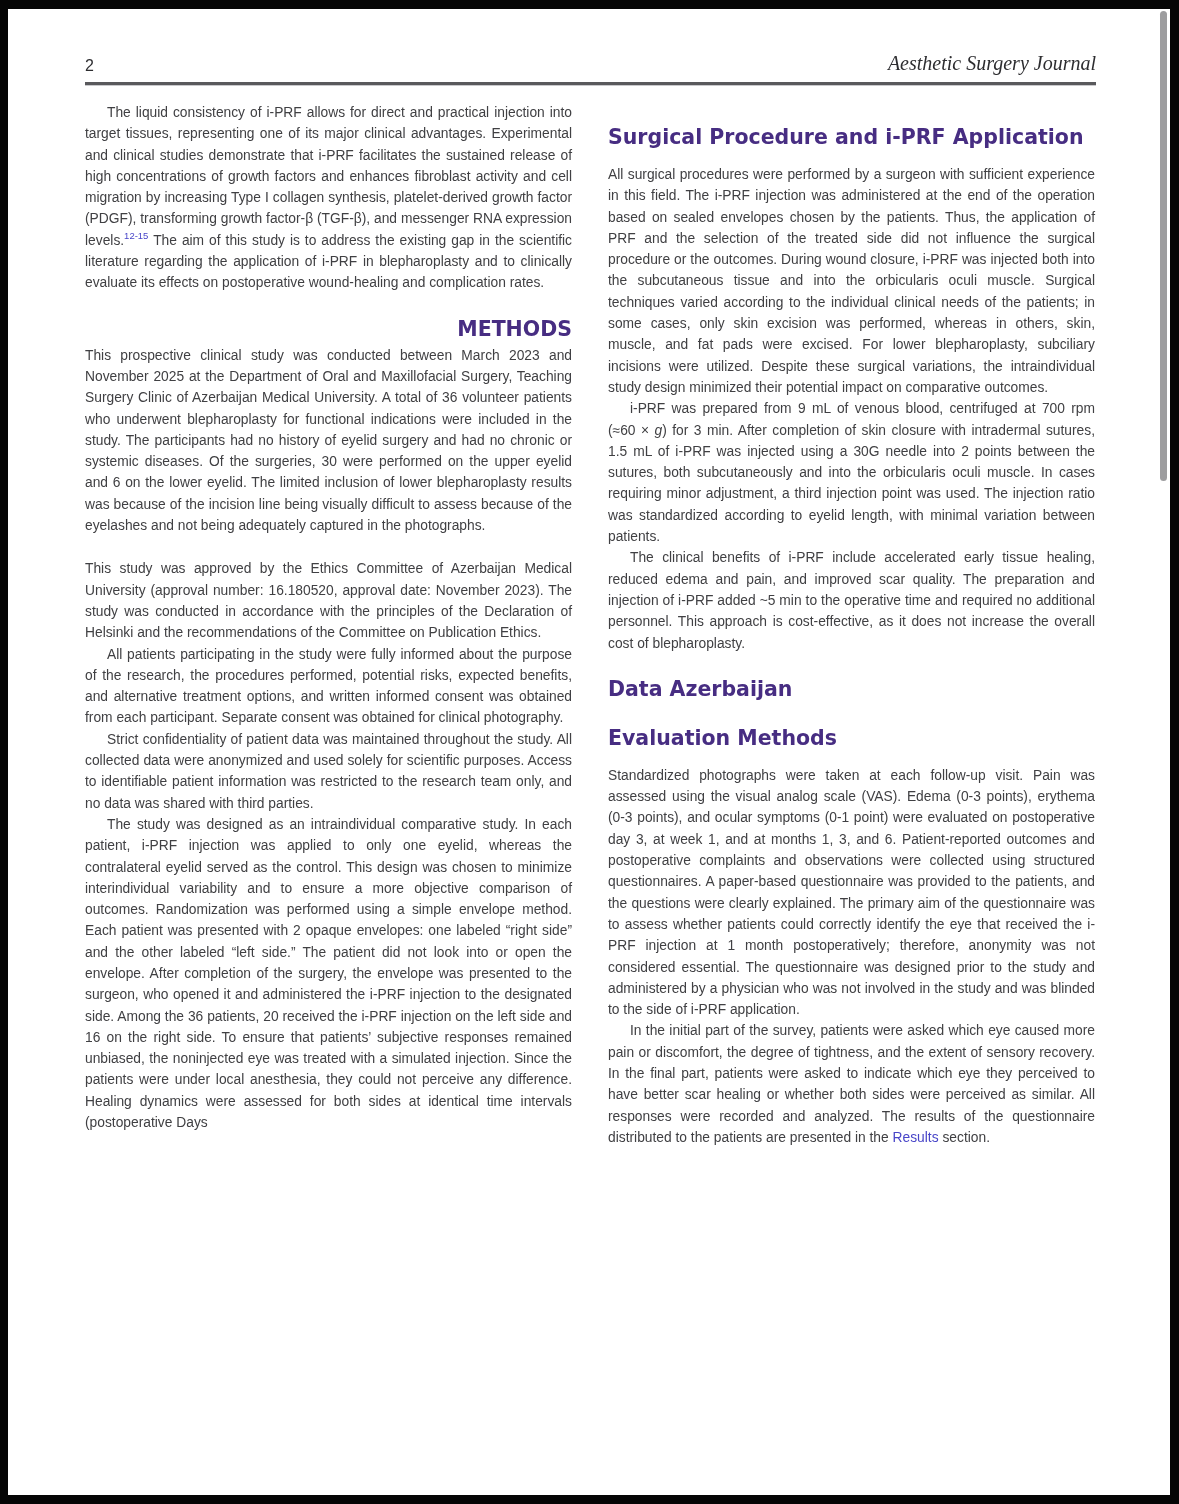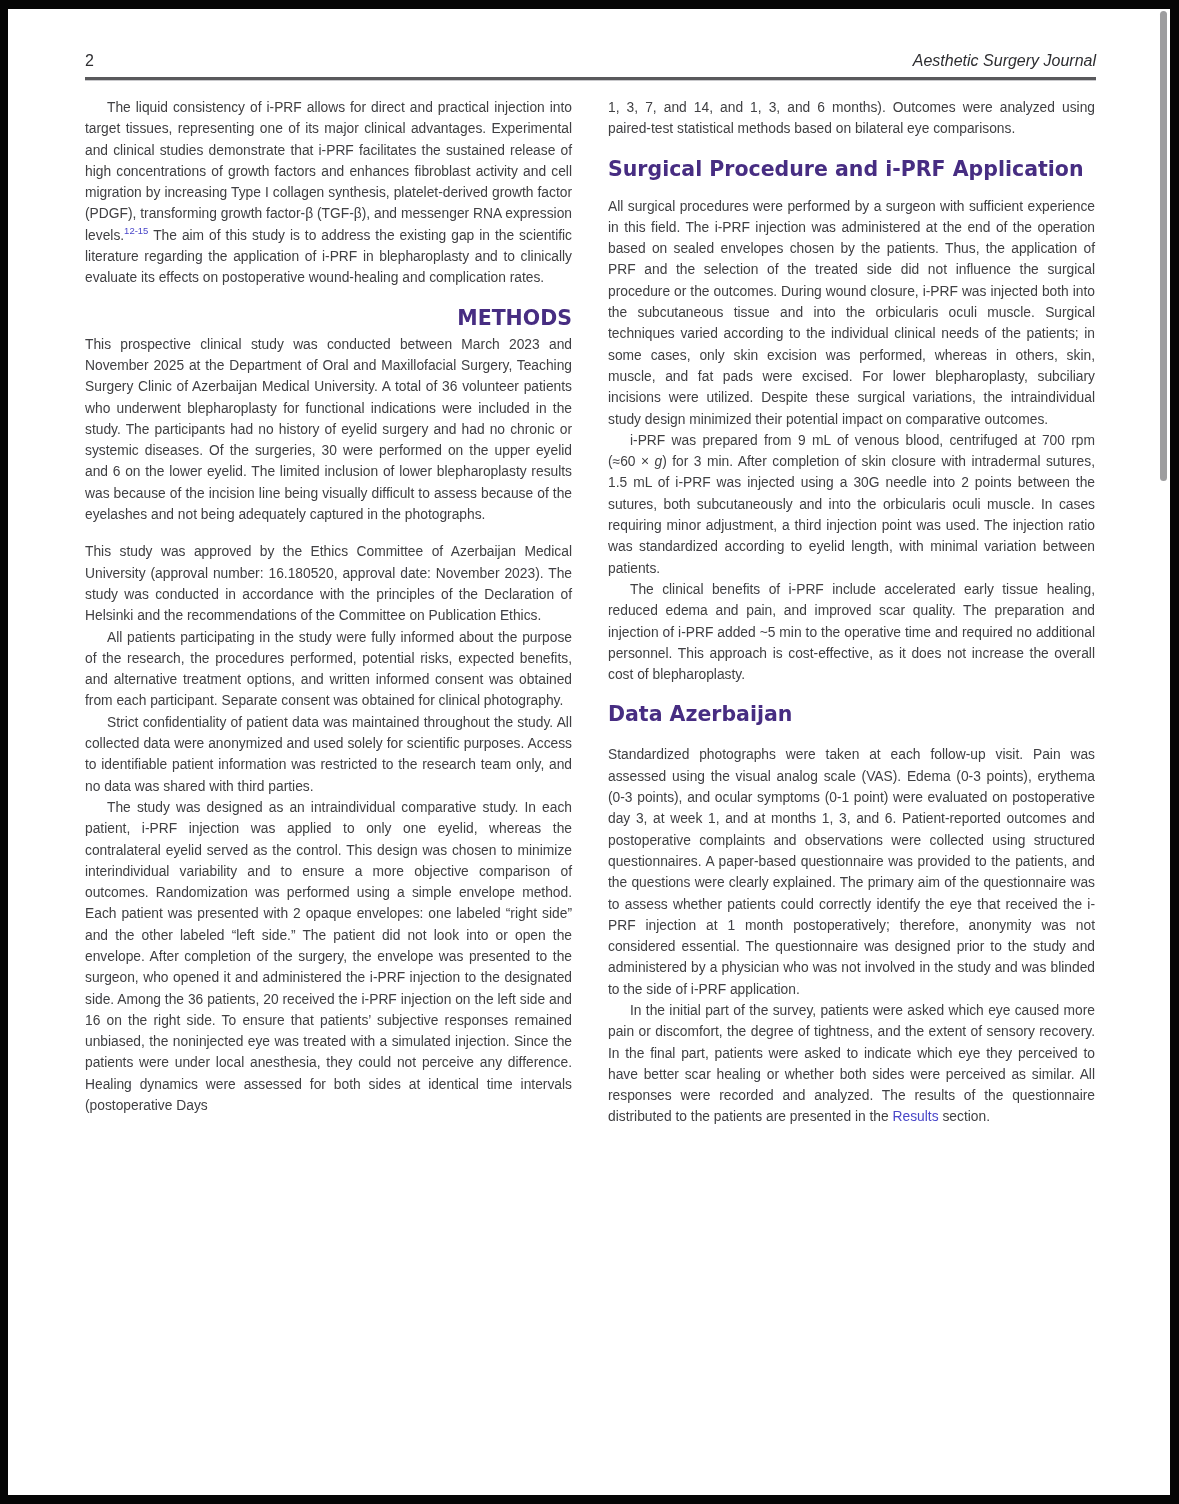--- a/index.html
+++ b/index.html
@@ -28,31 +28,31 @@
   .page{
     position:absolute;left:85px;top:52px;width:1011px;
   }
   .page-header{
     display:flex;justify-content:space-between;align-items:flex-end;
     padding-bottom:7px;
     border-bottom:3px solid #59595c;
     box-shadow:0 1px 0 #c9c9cc;
   }
   .page-number{font-size:16px;color:#2d2d30;}
-  .journal-title{font-size:16px;font-style:italic;color:#2d2d30;}
+  .journal-title{font-size:20px;font-style:italic;color:#2d2d30;font-family:Liberation Serif, serif;}
   .columns{display:flex;gap:36px;margin-top:17px;}
   .col{
     width:487px;
     font-size:13.8px;line-height:21.3px;
     color:#404043;
     text-align:justify;
   }
   .col p{margin:0;}
   .col p.indent{text-indent:22px;}
-  .section{margin-top:16px;}
+  .section{margin-top:22px;}
   .section h2{
     font-family:"DejaVu Sans","Liberation Sans",sans-serif;
     font-size:20.5px;line-height:27px;font-weight:700;
     color:var(--heading-color);
     margin:0 0 13px 0;
     text-align:left;
   }
   .section h2.kicker{margin:0 0 2px 0;text-align:right;}
   sup.cite{
     color:var(--link-color);
@@ -93,34 +93,34 @@
         <p>This study was approved by the Ethics Committee of Azerbaijan Medical University (approval number: 16.180520, approval date: November 2023). The study was conducted in accordance with the principles of the Declaration of Helsinki and the recommendations of the Committee on Publication Ethics.</p>
         <p class="indent">All patients participating in the study were fully informed about the purpose of the research, the procedures performed, potential risks, expected benefits, and alternative treatment options, and written informed consent was obtained from each participant. Separate consent was obtained for clinical photography.</p>
         <p class="indent">Strict confidentiality of patient data was maintained throughout the study. All collected data were anonymized and used solely for scientific purposes. Access to identifiable patient information was restricted to the research team only, and no data was shared with third parties.</p>
         <p class="indent">The study was designed as an intraindividual comparative study. In each patient, i-PRF injection was applied to only one eyelid, whereas the contralateral eyelid served as the control. This design was chosen to minimize interindividual variability and to ensure a more objective comparison of outcomes. Randomization was performed using a simple envelope method. Each patient was presented with 2 opaque envelopes: one labeled “right side” and the other labeled “left side.” The patient did not look into or open the envelope. After completion of the surgery, the envelope was presented to the surgeon, who opened it and administered the i-PRF injection to the designated side. Among the 36 patients, 20 received the i-PRF injection on the left side and 16 on the right side. To ensure that patients’ subjective responses remained unbiased, the noninjected eye was treated with a simulated injection. Since the patients were under local anesthesia, they could not perceive any difference. Healing dynamics were assessed for both sides at identical time intervals (postoperative Days</p>
       </div>
 
     </div>
 
     <div class="col">
 
-      <p>1, 3, 7, and 14, and 1, 3, and 6 months). Outcomes were analyzed using paired-test statistical methods based on bilateral eye comparisons.</p>
 
       <div class="section">
         <h2>Surgical Procedure and i-PRF Application</h2>
         <p>All surgical procedures were performed by a surgeon with sufficient experience in this field. The i-PRF injection was administered at the end of the operation based on sealed envelopes chosen by the patients. Thus, the application of PRF and the selection of the treated side did not influence the surgical procedure or the outcomes. During wound closure, i-PRF was injected both into the subcutaneous tissue and into the orbicularis oculi muscle. Surgical techniques varied according to the individual clinical needs of the patients; in some cases, only skin excision was performed, whereas in others, skin, muscle, and fat pads were excised. For lower blepharoplasty, subciliary incisions were utilized. Despite these surgical variations, the intraindividual study design minimized their potential impact on comparative outcomes.</p>
         <p class="indent"><span>i-PRF was prepared from 9 mL of venous blood, centrifuged at 700 rpm (≈60 × </span><span class="var-g">g</span><span>) for 3 min. After completion of skin closure with intradermal sutures, 1.5 mL of i-PRF was injected using a 30G needle into 2 points between the sutures, both subcutaneously and into the orbicularis oculi muscle. In cases requiring minor adjustment, a third injection point was used. The injection ratio was standardized according to eyelid length, with minimal variation between patients.</span></p>
         <p class="indent">The clinical benefits of i-PRF include accelerated early tissue healing, reduced edema and pain, and improved scar quality. The preparation and injection of i-PRF added ~5 min to the operative time and required no additional personnel. This approach is cost-effective, as it does not increase the overall cost of blepharoplasty.</p>
       </div>
 
       <div class="section">
         <h2>Data Azerbaijan</h2>
       </div>
 
       <div class="section">
+        <h2>Evaluation Methods</h2>
         <p>Standardized photographs were taken at each follow-up visit. Pain was assessed using the visual analog scale (VAS). Edema (0-3 points), erythema (0-3 points), and ocular symptoms (0-1 point) were evaluated on postoperative day 3, at week 1, and at months 1, 3, and 6. Patient-reported outcomes and postoperative complaints and observations were collected using structured questionnaires. A paper-based questionnaire was provided to the patients, and the questions were clearly explained. The primary aim of the questionnaire was to assess whether patients could correctly identify the eye that received the i-PRF injection at 1 month postoperatively; therefore, anonymity was not considered essential. The questionnaire was designed prior to the study and administered by a physician who was not involved in the study and was blinded to the side of i-PRF application.</p>
         <p class="indent"><span>In the initial part of the survey, patients were asked which eye caused more pain or discomfort, the degree of tightness, and the extent of sensory recovery. In the final part, patients were asked to indicate which eye they perceived to have better scar healing or whether both sides were perceived as similar. All responses were recorded and analyzed. The results of the questionnaire distributed to the patients are presented in the </span><span class="results-link">Results</span><span> section.</span></p>
       </div>
 
     </div>
 
   </div>
 </div>
 
 </body></html>

